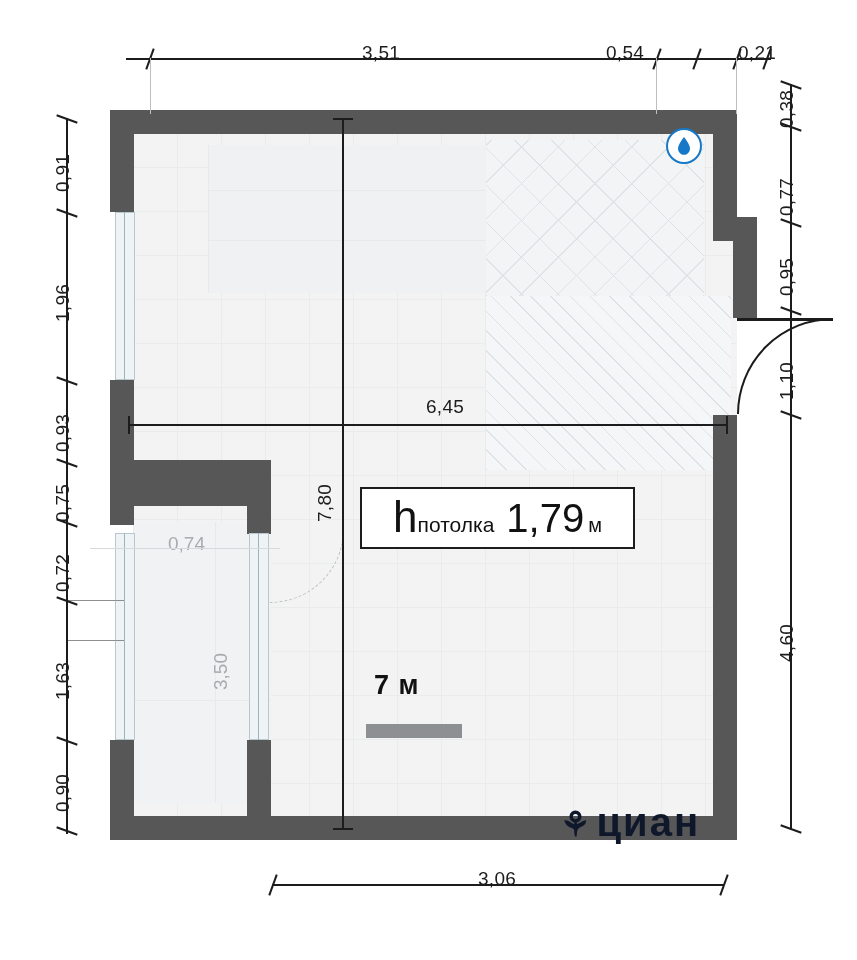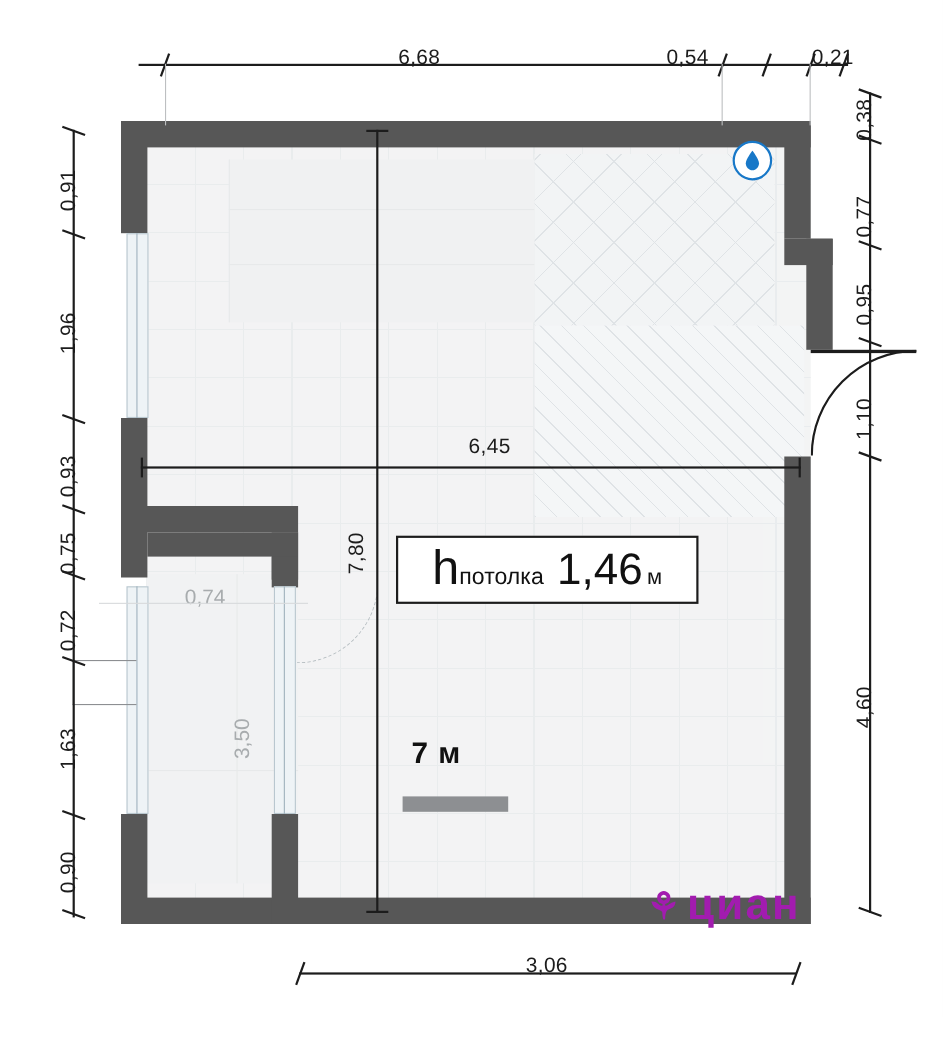--- a/index.html
+++ b/index.html
@@ -151,25 +151,24 @@
   .dim-gray.vert {
     transform-origin: 0 0;
     transform: rotate(-90deg);
   }
   
   #watermark {
     position: absolute;
     left: 560px;
     top: 800px;
     font-size: 40px;
-    color: #a21caf;
+    color: #0f172a;
     letter-spacing: 2px;
     font-weight: bold;
     user-select: none;
-    margin-left: 28px;
   }
   #watermark .mark {
     font-size: 34px;
     margin-right: 4px;
   }
   
   .hatch-diag {
     position: absolute;
     background-image: repeating-linear-gradient(45deg, #dfe3e6 0 1px, transparent 1px 14px);
     background-color: #f4f6f7;
@@ -276,21 +275,21 @@
   <div class="grid-line" style="left:66px; top:640px; width:58px; height:1px; background:#8d8f92;"></div>
   <div class="grid-line" style="left:66px; top:600px; width:1px; height:41px; background:#8d8f92;"></div>
 
   <div class="dimline" style="left:126px; top:58px; width:645px; height:1.5px;"></div>
   <div class="tick" style="left:149px; top:48px; width:2px; height:22px; transform:rotate(20deg);"></div>
   <div class="tick" style="left:656px; top:48px; width:2px; height:22px; transform:rotate(20deg);"></div>
   <div class="tick" style="left:696px; top:48px; width:2px; height:22px; transform:rotate(20deg);"></div>
   <div class="tick" style="left:736px; top:48px; width:2px; height:22px; transform:rotate(20deg);"></div>
   <div class="tick" style="left:766px; top:48px; width:2px; height:22px; transform:rotate(20deg);"></div>
 
-  <span class="dim-label" style="left:362px; top:42px;">6,68</span>
+  <span class="dim-label" style="left:362px; top:42px;">3,51</span>
   <span class="dim-label" style="left:606px; top:42px;">0,54</span>
   <span class="dim-label" style="left:738px; top:42px;">0,21</span>
 
   <div class="dimline" style="left:150px; top:58px; width:1px; height:56px; background:#bdbfc1;"></div>
   <div class="dimline" style="left:656px; top:58px; width:1px; height:56px; background:#bdbfc1;"></div>
   <div class="dimline" style="left:736px; top:58px; width:1px; height:56px; background:#bdbfc1;"></div>
 
   <div class="dimline" style="left:790px; top:84px; width:1.5px; height:746px;"></div>
   <div class="tick" style="left:780px; top:84px; width:22px; height:2px; transform:rotate(20deg);"></div>
   <div class="tick" style="left:780px; top:126px; width:22px; height:2px; transform:rotate(20deg);"></div>
@@ -330,21 +329,21 @@
 
   <div id="water-icon">
     <svg width="16" height="20" viewBox="0 0 16 20" aria-hidden="true">
       <path d="M8 1 C8 1 2 8.5 2 12.4 C2 16 4.8 18.8 8 18.8 C11.2 18.8 14 16 14 12.4 C14 8.5 8 1 8 1 Z" fill="#1878c8"></path>
     </svg>
   </div>
 
   <div id="ceiling-badge">
     <span class="h">h</span>
     <span class="sub">потолка</span>
-    <span class="val">1,46</span>
+    <span class="val">1,79</span>
     <span class="unit">м</span>
   </div>
 
   <div id="scale-label">7 м</div>
   <div id="scale-bar"></div>
 
   <div id="watermark">
     <span class="mark">⚘</span><span>циан</span>
   </div>
 

